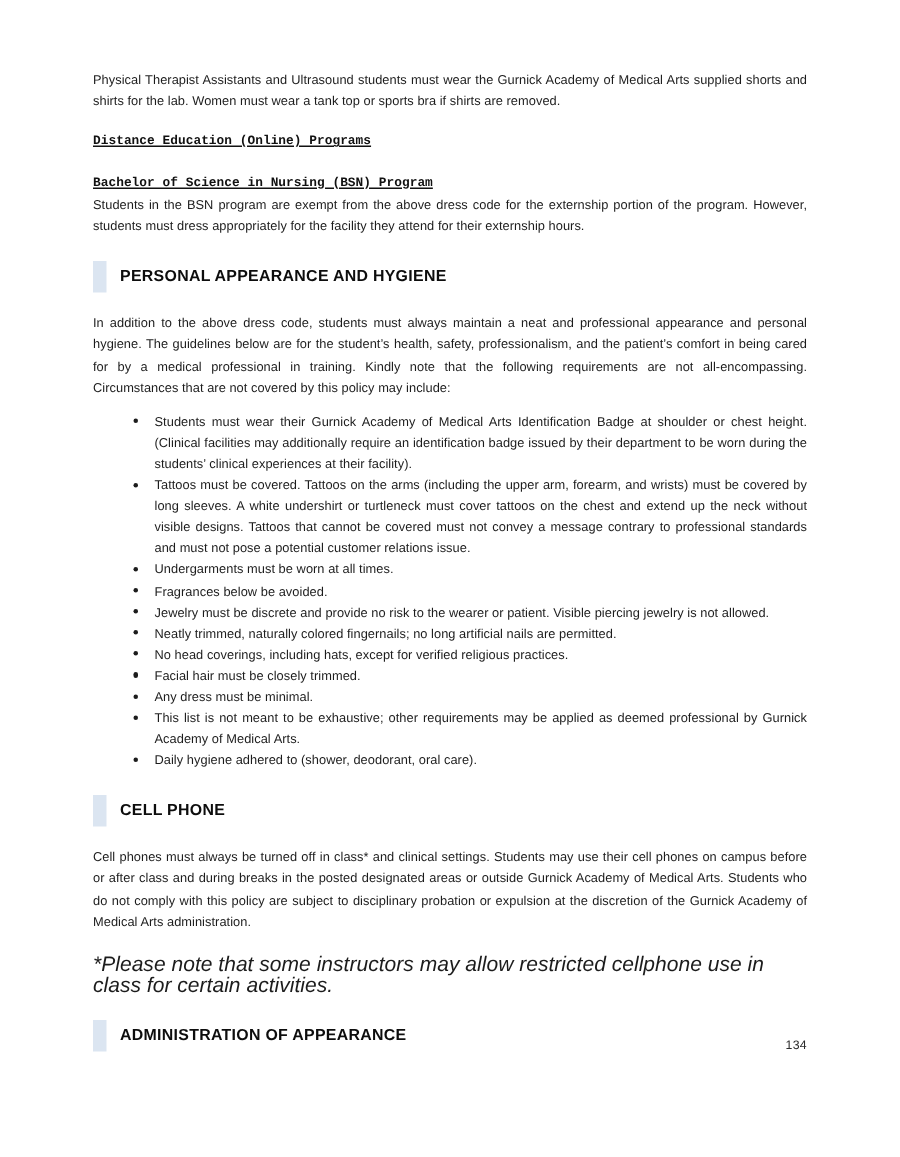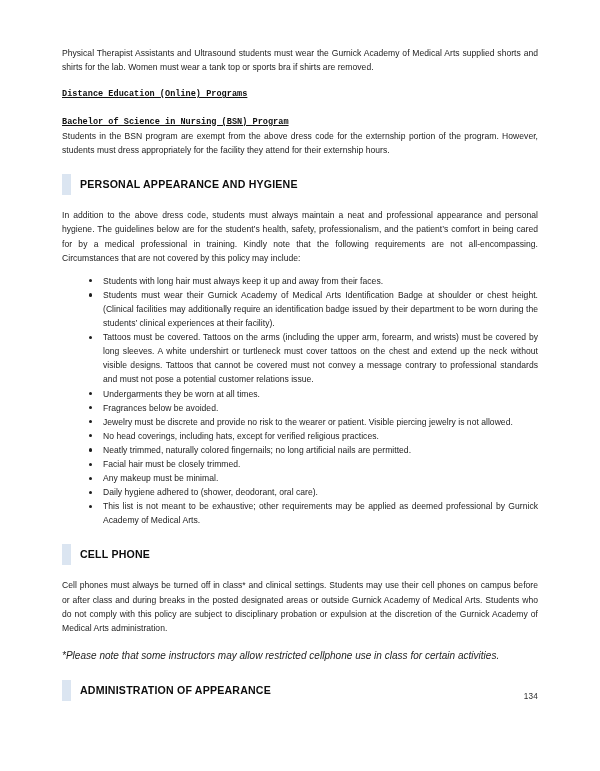--- a/index.html
+++ b/index.html
@@ -98,21 +98,21 @@
     top: 5.6px;
     width: 3.1px;
     height: 3.1px;
     border-radius: 50%;
     background: #1c1c1c;
   }
   li .li-inner { display: block; }
 
   p.italic-note {
     margin: 0;
-    font-size: 10px;
+    font-size: 14px;
     line-height: 14px;
     font-style: italic;
     color: #1c1c1c;
     letter-spacing: 0.02px;
   }
 
   .page-number {
     position: absolute;
     right: 62px;
     top: 692px;
@@ -146,54 +146,51 @@
     </div>
 
     <div class="spacer-head-after"></div>
 
     <p class="body-text">In addition to the above dress code, students must always maintain a neat and professional appearance and personal hygiene. The guidelines below are for the student’s health, safety, professionalism, and the patient’s comfort in being cared for by a medical professional in training. Kindly note that the following requirements are not all-encompassing. Circumstances that are not covered by this policy may include:</p>
 
     <div class="spacer-small"></div>
 
     <ul class="bullets">
       <li>
-          <span class="li-inner">Students with long hair must always keep it up and away from their faces.</span>
-        </li>
-      <li>
           <span class="li-inner">Students must wear their Gurnick Academy of Medical Arts Identification Badge at shoulder or chest height. (Clinical facilities may additionally require an identification badge issued by their department to be worn during the students’ clinical experiences at their facility).</span>
         </li>
       <li>
           <span class="li-inner">Tattoos must be covered. Tattoos on the arms (including the upper arm, forearm, and wrists) must be covered by long sleeves. A white undershirt or turtleneck must cover tattoos on the chest and extend up the neck without visible designs. Tattoos that cannot be covered must not convey a message contrary to professional standards and must not pose a potential customer relations issue.</span>
         </li>
       <li>
-          <span class="li-inner">Undergarments they be worn at all times.</span>
+          <span class="li-inner">Undergarments must be worn at all times.</span>
         </li>
       <li>
           <span class="li-inner">Fragrances below be avoided.</span>
         </li>
       <li>
           <span class="li-inner">Jewelry must be discrete and provide no risk to the wearer or patient. Visible piercing jewelry is not allowed.</span>
         </li>
       <li>
+          <span class="li-inner">Neatly trimmed, naturally colored fingernails; no long artificial nails are permitted.</span>
+        </li>
+      <li>
           <span class="li-inner">No head coverings, including hats, except for verified religious practices.</span>
         </li>
       <li>
-          <span class="li-inner">Neatly trimmed, naturally colored fingernails; no long artificial nails are permitted.</span>
-        </li>
-      <li>
           <span class="li-inner">Facial hair must be closely trimmed.</span>
         </li>
       <li>
-          <span class="li-inner">Any makeup must be minimal.</span>
+          <span class="li-inner">Any dress must be minimal.</span>
+        </li>
+      <li>
+          <span class="li-inner">This list is not meant to be exhaustive; other requirements may be applied as deemed professional by Gurnick Academy of Medical Arts.</span>
         </li>
       <li>
           <span class="li-inner">Daily hygiene adhered to (shower, deodorant, oral care).</span>
-        </li>
-      <li>
-          <span class="li-inner">This list is not meant to be exhaustive; other requirements may be applied as deemed professional by Gurnick Academy of Medical Arts.</span>
         </li>
     </ul>
 
     <div class="spacer-head"></div>
 
     <div class="section-heading">
       <span class="bar"></span>
       <span class="heading-text">CELL PHONE</span>
     </div>
 

